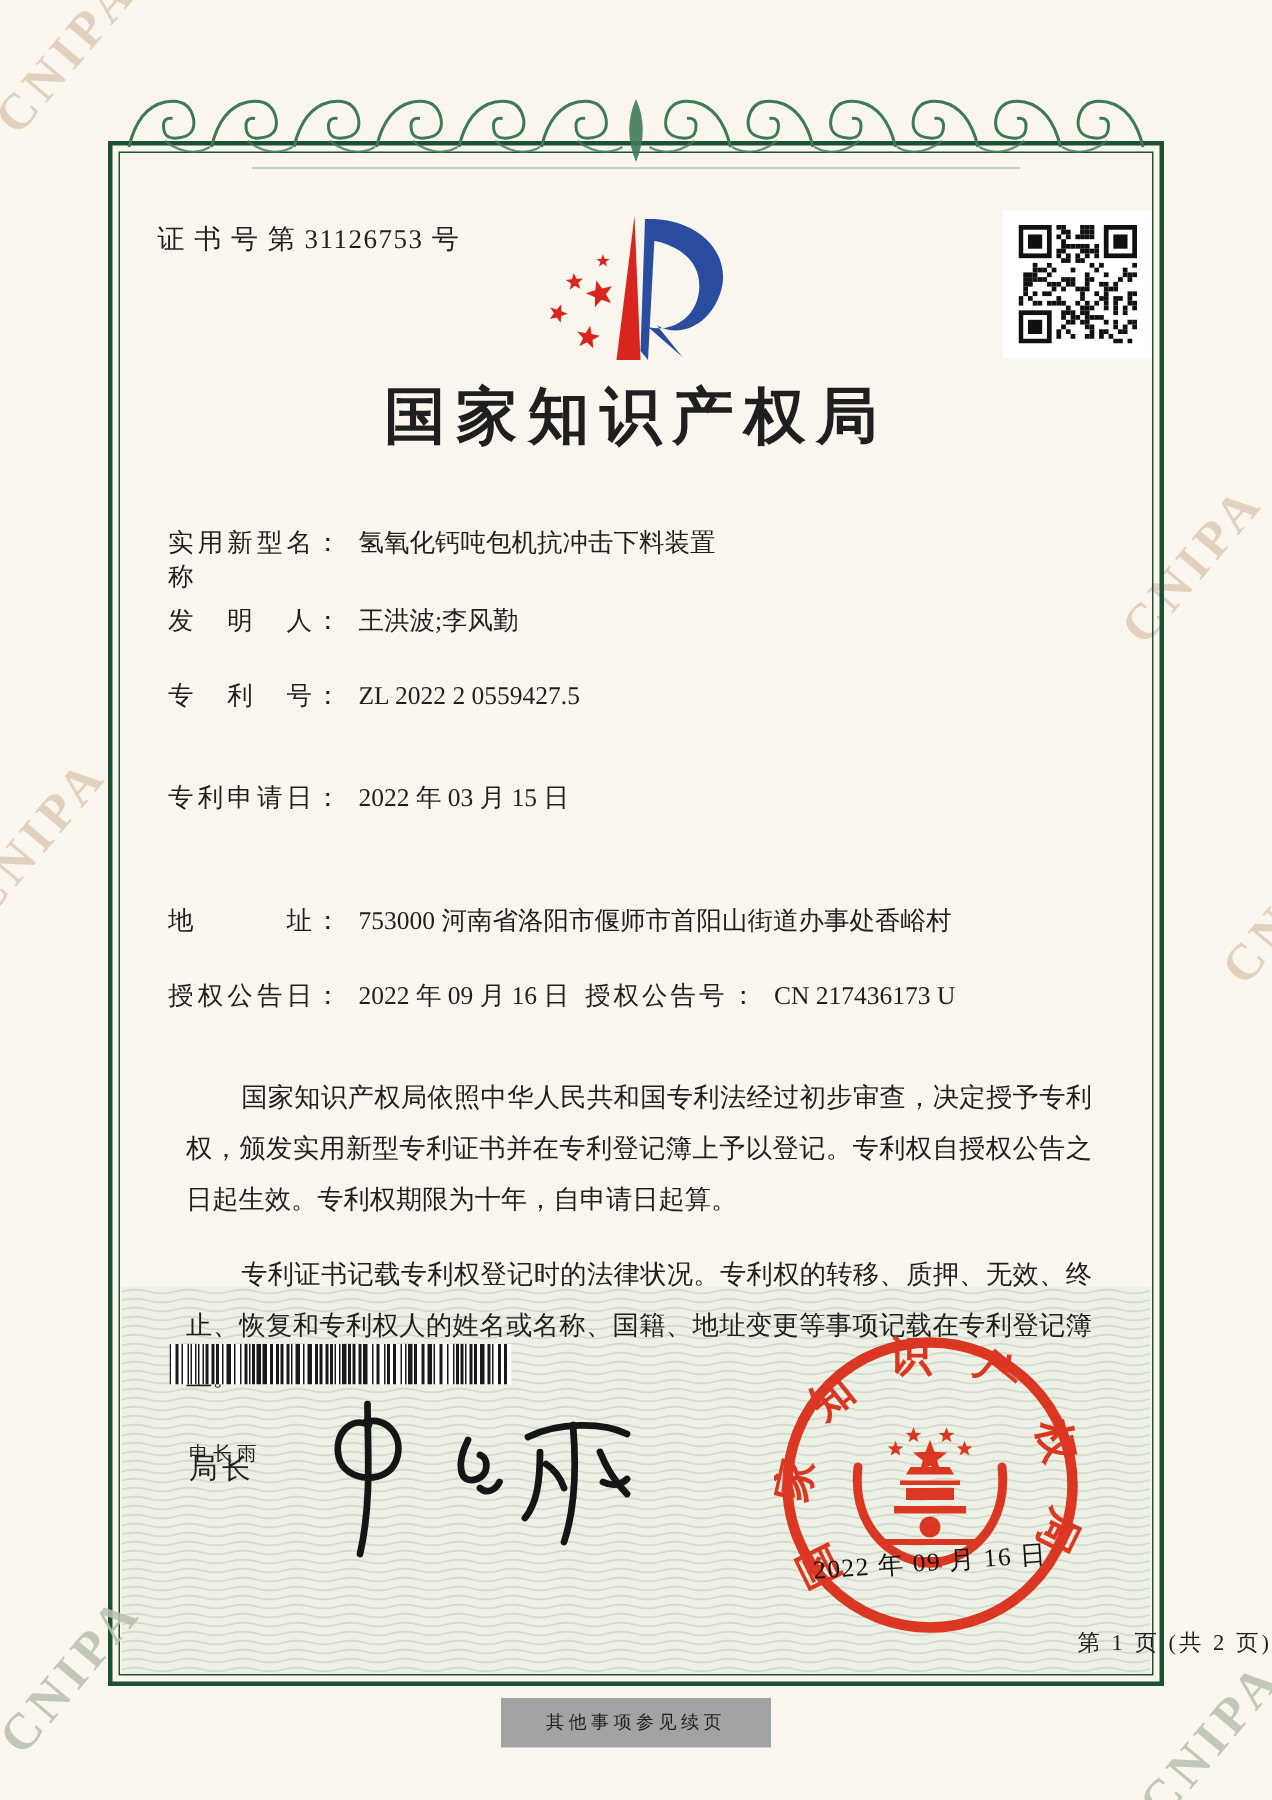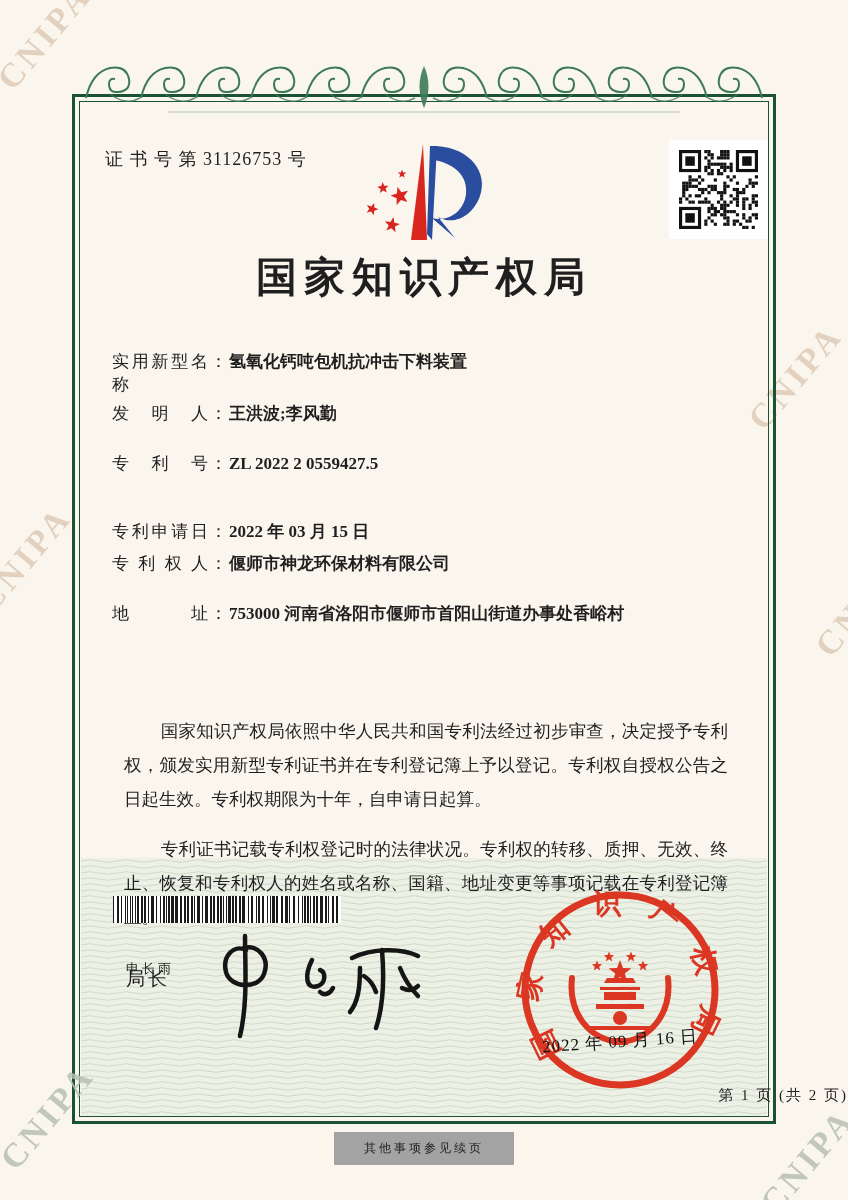--- a/index.html
+++ b/index.html
@@ -19,21 +19,21 @@
   .cert-no{position:absolute;left:105px;top:147px;font-size:18px;letter-spacing:1px;z-index:3;}
   .logo{position:absolute;left:352px;top:130px;width:140px;height:118px;z-index:3;}
   .qr-box{position:absolute;left:669px;top:140px;width:99px;height:99px;background:#ffffff;z-index:3;
           display:flex;align-items:center;justify-content:center;}
   .qr-box svg{width:79px;height:79px;}
   .title{position:absolute;left:0;top:250px;width:100%;margin:0;text-align:center;font-size:41px;
          font-weight:bold;letter-spacing:7px;z-index:3;}
   .row{position:absolute;left:112px;width:640px;font-size:17px;z-index:3;}
   .flabel{display:inline-block;width:96px;text-align:justify;text-align-last:justify;vertical-align:top;}
   .colon{margin:0 2px;}
-  .fvalue{font-weight:bold;}
+  .fvalue{margin-left:10px;}
   .pair2{position:absolute;left:278px;top:0;white-space:nowrap;}
   .flabel2{letter-spacing:2px;}
   .paragraphs{position:absolute;left:108px;top:698px;width:636px;font-size:17.5px;line-height:34px;
               text-align:justify;z-index:3;}
   .paragraphs p{margin:16px;text-indent:2.1em;}
   .guilloche{position:absolute;left:81px;top:858px;width:686px;height:258px;background:var(--wave-bg);z-index:1;overflow:hidden;}
   .barcode{position:absolute;left:113px;top:896px;width:228px;height:27px;z-index:3;}
   .signer-title{position:absolute;left:126px;top:966px;font-size:19px;letter-spacing:3px;z-index:3;}
   .signer-name{position:absolute;left:126px;top:960px;font-size:13px;letter-spacing:3px;z-index:3;text-align:right;}
   .signature{position:absolute;left:212px;top:930px;width:240px;height:114px;z-index:3;}
@@ -329,25 +329,26 @@
   </div>
   <div class="row" style="top:402px">
     <span class="flabel">发明人</span><span class="colon">：</span><span class="fvalue">王洪波;李风勤</span>
   </div>
   <div class="row" style="top:452px">
     <span class="flabel">专利号</span><span class="colon">：</span><span class="fvalue">ZL 2022 2 0559427.5</span>
   </div>
   <div class="row" style="top:520px">
     <span class="flabel">专利申请日</span><span class="colon">：</span><span class="fvalue">2022 年 03 月 15 日</span>
   </div>
-  <div class="row" style="top:552px">
-    <span class="flabel">专利权人</span><span class="colon">：</span><span class="fvalue">偃师市神龙环保材料有限公司</span>
-  </div>
   <div class="row" style="top:602px">
     <span class="flabel">地址</span><span class="colon">：</span><span class="fvalue">753000 河南省洛阳市偃师市首阳山街道办事处香峪村</span>
+  </div>
+  <div class="row" style="top:652px">
+    <span class="flabel">授权公告日</span><span class="colon">：</span><span class="fvalue">2022 年 09 月 16 日</span>
+    <span class="pair2"><span class="flabel2">授权公告号</span><span class="colon">：</span><span class="fvalue">CN 217436173 U</span></span>
   </div>
 
   <div class="paragraphs">
     <p>国家知识产权局依照中华人民共和国专利法经过初步审查，决定授予专利权，颁发实用新型专利证书并在专利登记簿上予以登记。专利权自授权公告之日起生效。专利权期限为十年，自申请日起算。</p>
     <p>专利证书记载专利权登记时的法律状况。专利权的转移、质押、无效、终止、恢复和专利权人的姓名或名称、国籍、地址变更等事项记载在专利登记簿上。</p>
   </div>
 
   <div class="guilloche">
     <svg id="waves" viewBox="0 0 686 258" width="686" height="258">
         <path d="M0,3 q9,-2.5 18,0 q9,2.5 18,0 q9,-2.5 18,0 q9,2.5 18,0 q9,-2.5 18,0 q9,2.5 18,0 q9,-2.5 18,0 q9,2.5 18,0 q9,-2.5 18,0 q9,2.5 18,0 q9,-2.5 18,0 q9,2.5 18,0 q9,-2.5 18,0 q9,2.5 18,0 q9,-2.5 18,0 q9,2.5 18,0 q9,-2.5 18,0 q9,2.5 18,0 q9,-2.5 18,0 q9,2.5 18,0 q9,-2.5 18,0 q9,2.5 18,0 q9,-2.5 18,0 q9,2.5 18,0 q9,-2.5 18,0 q9,2.5 18,0 q9,-2.5 18,0 q9,2.5 18,0 q9,-2.5 18,0 q9,2.5 18,0 q9,-2.5 18,0 q9,2.5 18,0 q9,-2.5 18,0 q9,2.5 18,0 q9,-2.5 18,0 q9,2.5 18,0 q9,-2.5 18,0 q9,2.5 18,0 q9,-2.5 18,0 q9,2.5 18,0" fill="none" stroke="#c9d4c4" stroke-width="1" opacity="0.8"></path>

